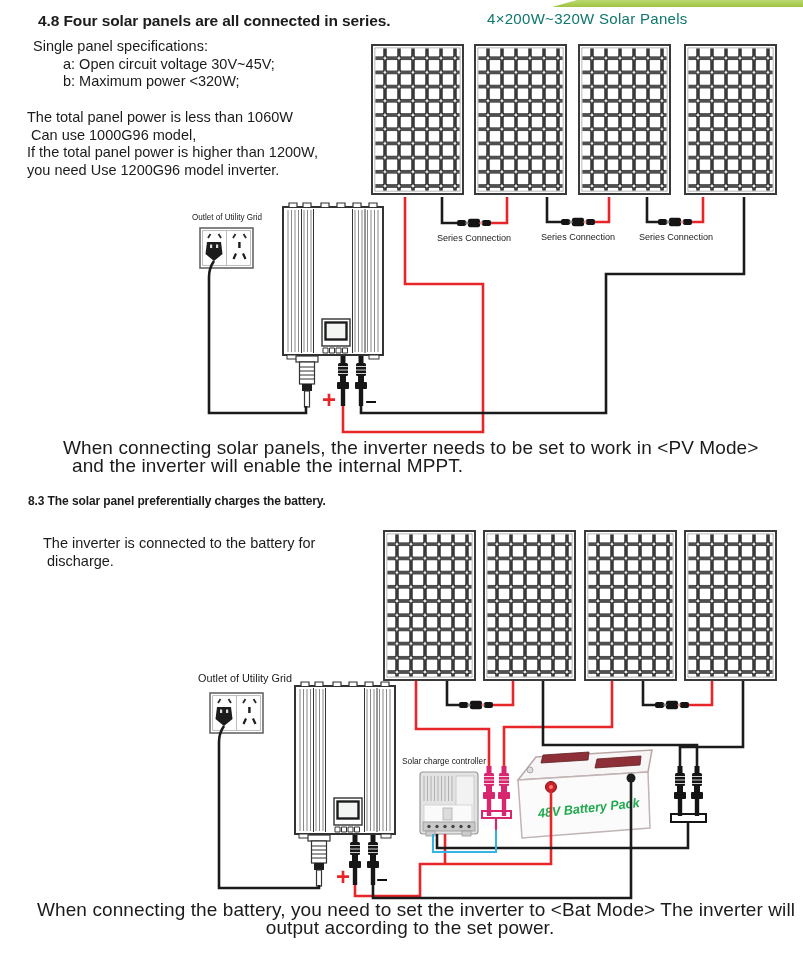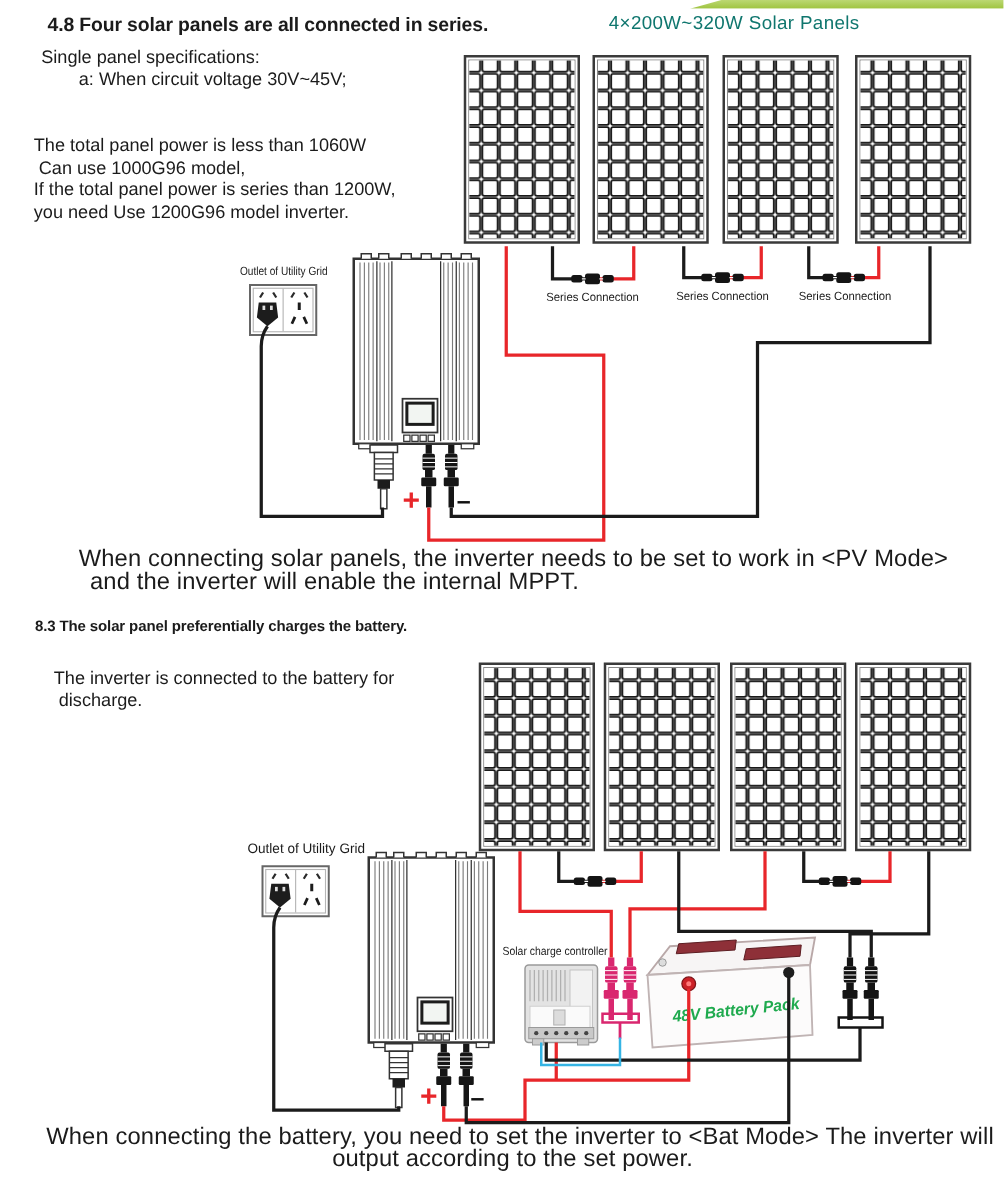--- a/index.html
+++ b/index.html
@@ -27,27 +27,28 @@
 </head>
 <body>
 
 <div id="swoosh"></div>
 
 <div class="abs h-main" style="left:38px;top:12px;">4.8 Four solar panels are all connected in series.</div>
 <div class="abs d-title" style="left:487px;top:10px;">4×200W~320W Solar Panels</div>
 
 <div class="abs body-txt" style="left:33px;top:38px;">
   <div>Single panel specifications:</div>
-  <div class="ind30">a: When circuit voltage 30V~45V;</div>
+  <div class="ind30">a: Open circuit voltage 30V~45V;</div>
+  <div class="ind30">b: Maximum power &lt;320W;</div>
 </div>
 
 <div class="abs body-txt" style="left:27px;top:109px;">
   <div>The total panel power is less than 1060W</div>
   <div class="ind4">Can use 1000G96 model,</div>
-  <div>If the total panel power is series than 1200W,</div>
+  <div>If the total panel power is higher than 1200W,</div>
   <div>you need Use 1200G96 model inverter.</div>
 </div>
 
 <div class="abs note-txt" style="left:63px;top:439px;">
   <div>When connecting solar panels, the inverter needs to be set to work in &lt;PV Mode&gt;</div>
   <div class="ind9">and the inverter will enable the internal MPPT.</div>
 </div>
 
 <div class="abs h-main2" style="left:28px;top:494px;">8.3  The solar panel preferentially charges the battery.</div>
 

